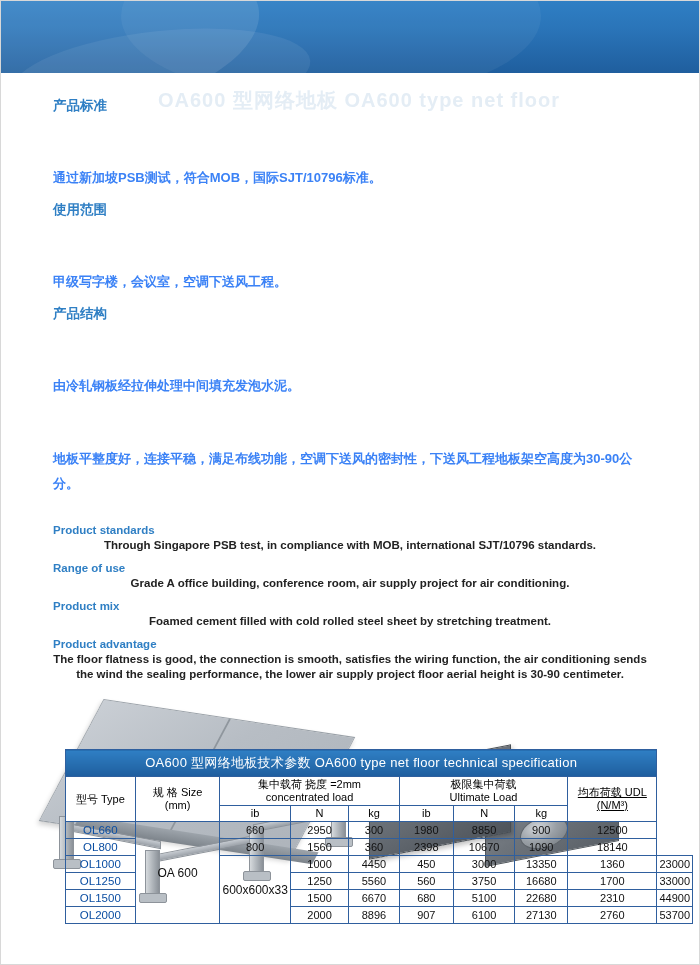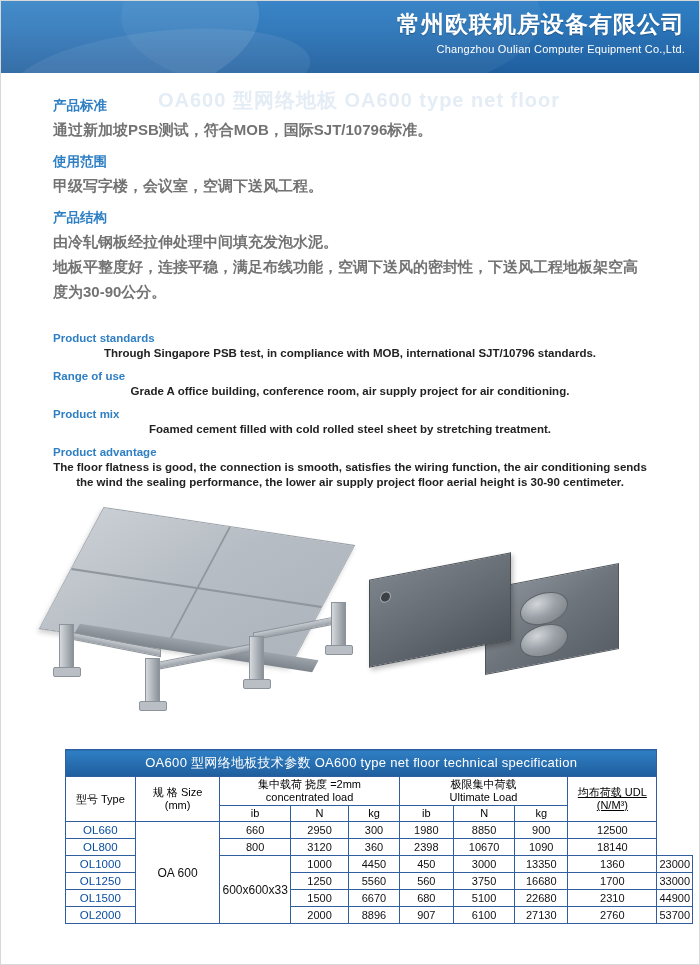--- a/index.html
+++ b/index.html
@@ -101,23 +101,24 @@
     font-weight: bold;
   }
   .sec-title-cn {
     color: #2f7fc4;
     font-size: 13.5px;
     line-height: 22px;
     margin-top: 9px;
   }
   .sec-title-cn:first-child { margin-top: 0; }
   .sec-body-cn {
-    color: #737373;
-    font-size: 15px;
+    color: #3b82f6;
+    font-size: 13px;
     line-height: 25px;
+    margin-top: 48px;
   }
 
   .en-block {
     margin-top: 26px;
   }
   .en-title {
     color: #2f7fc4;
     font-size: 11.5px;
     line-height: 16px;
     margin-top: 7px;
@@ -312,24 +313,20 @@
 </style>
 </head>
 <body>
 
 <div class="page">
 
   <div class="header">
     <div class="swoosh1"></div>
     <div class="swoosh2"></div>
     <div class="swoosh3"></div>
-    <div class="header-text">
-      <div class="header-cn">常州欧联机房设备有限公司</div>
-      <div class="header-en">Changzhou Oulian Computer Equipment Co.,Ltd.</div>
-    </div>
   </div>
 
   <div class="ghost-title">OA600 型网络地板 OA600 type net floor</div>
 
   <div class="content">
 
     <div>
       <div class="sec-title-cn">产品标准</div>
       <div class="sec-body-cn">通过新加坡PSB测试，符合MOB，国际SJT/10796标准。</div>
 
@@ -427,21 +424,21 @@
         <td>2950</td>
         <td>300</td>
         <td>1980</td>
         <td>8850</td>
         <td>900</td>
         <td>12500</td>
       </tr>
       <tr class="row-h">
         <td class="model-cell">OL800</td>
         <td>800</td>
-        <td>3120</td>
+        <td>1560</td>
         <td>360</td>
         <td>2398</td>
         <td>10670</td>
         <td>1090</td>
         <td>18140</td>
       </tr>
       <tr class="row-h">
         <td class="model-cell">OL1000</td>
         <td class="merge-cell" rowspan="4">600x600x33</td>
         <td>1000</td>

